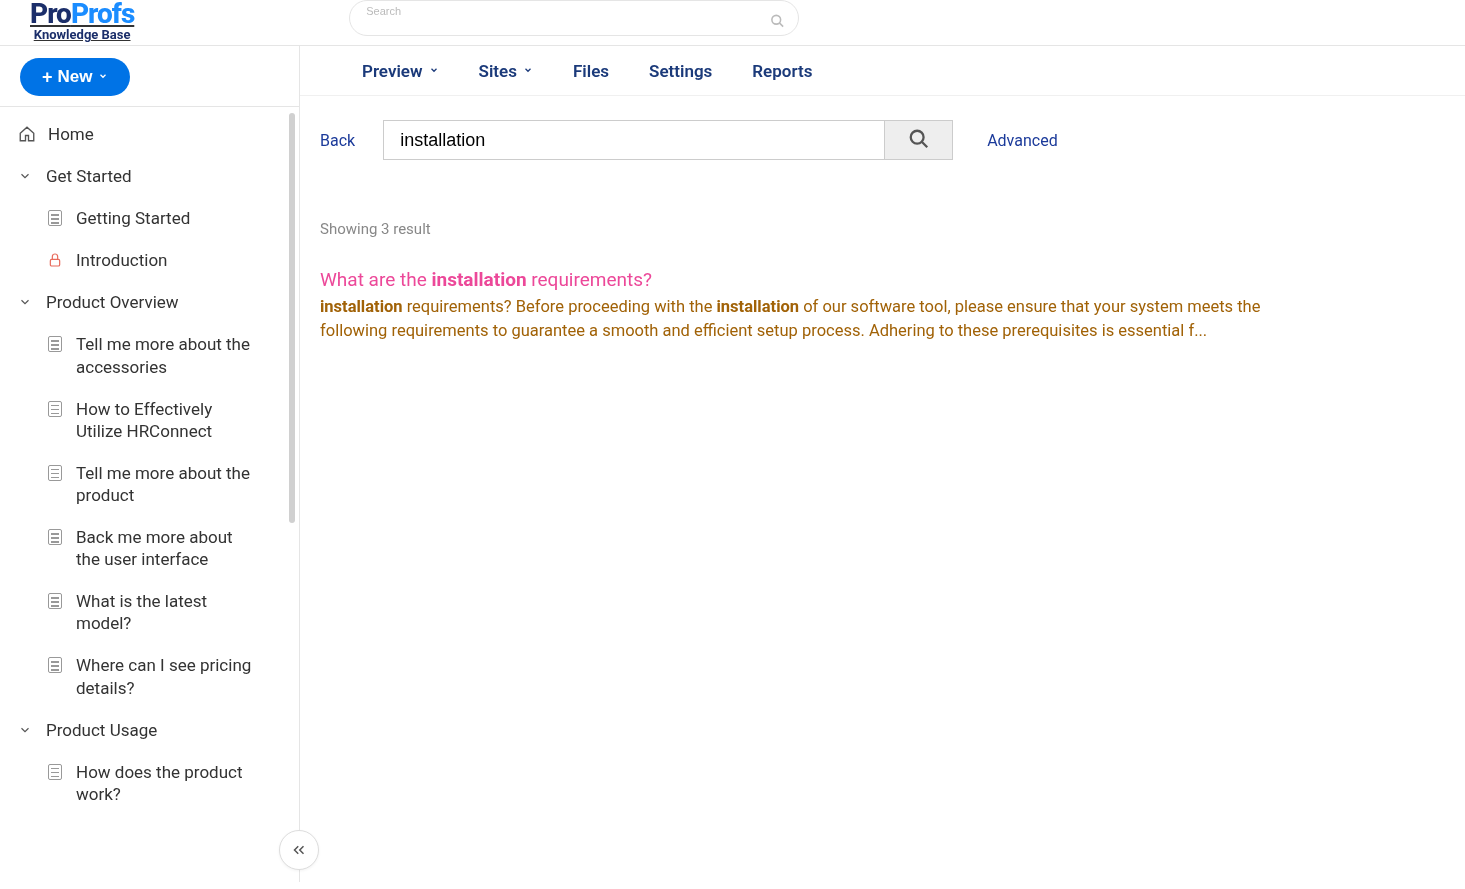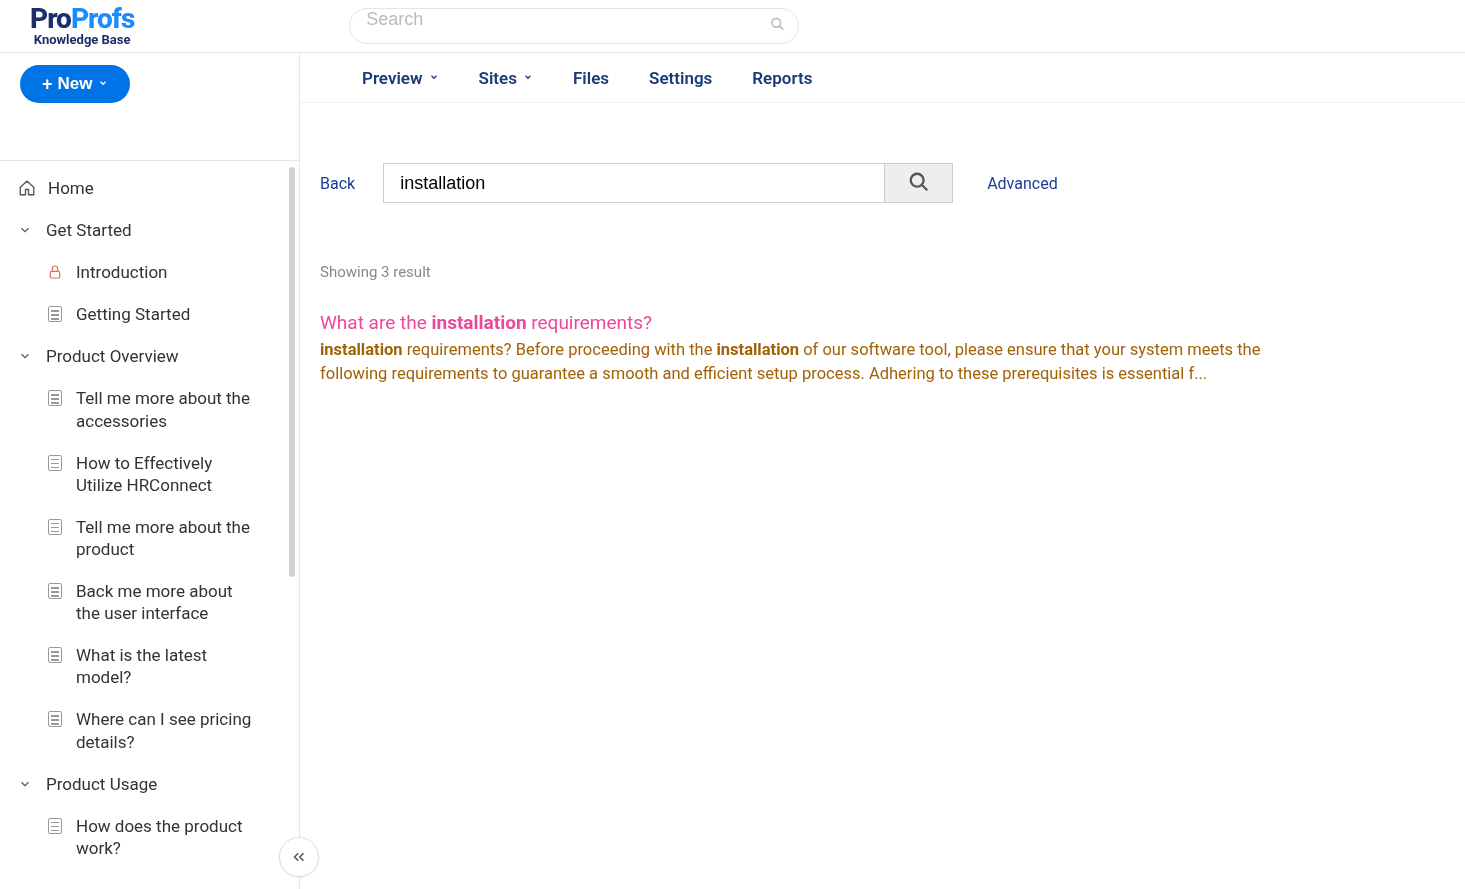--- a/index.html
+++ b/index.html
@@ -7,25 +7,25 @@
     font-family: -apple-system, BlinkMacSystemFont, "Segoe UI", Roboto, Helvetica, Arial, sans-serif;
     color: #333;
     background: #fff;
     width: 1465px;
     height: 889px;
     overflow: hidden;
   }
 
   
   .top-header {
-    height: 53px;
+    height: 46px;
     border-bottom: 1px solid #e5e5e5;
     display: flex;
-    align-items: center;
     padding: 0 20px;
+    text-decoration: underline;
   }
   .logo {
     display: flex;
     flex-direction: column;
     align-items: center;
     margin-left: 10px;
   }
   .logo-main {
     font-size: 28px;
     font-weight: 800;
@@ -43,21 +43,21 @@
   .top-search-wrap {
     margin-left: 215px;
     position: relative;
   }
   .top-search {
     width: 450px;
     height: 36px;
     border: 1px solid #e5e5e5;
     border-radius: 20px;
     padding: 0 40px 14px 16px;
-    font-size: 18px;
+    font-size: 11px;
     color: #999;
     outline: none;
   }
   .top-search::placeholder { color: #bbb; }
   .top-search-icon {
     position: absolute;
     right: 14px; top: 50%;
     transform: translateY(-50%);
     color: #bbb;
     font-size: 15px;
@@ -92,21 +92,20 @@
     cursor: pointer;
   }
   .new-btn .plus { font-size: 18px; margin-right: 5px; font-weight: 700; }
   .new-btn .chev { margin-left: 6px; font-size: 11px; }
 
   .tree-wrap {
     flex: 1;
     overflow: hidden;
     border-top: 1px solid #e5e5e5;
     position: relative;
-    margin-top: 47px;
   }
   .tree {
     padding: 6px 0 40px 0;
   }
   .tree-scroll {
     position: absolute;
     right: 4px; top: 6px;
     width: 6px; height: 410px;
     background: #d0d0d0;
     border-radius: 3px;
@@ -198,21 +197,20 @@
     box-shadow: 0 1px 3px rgba(0,0,0,0.05);
     z-index: 5;
   }
   .collapse-btn svg { stroke: #555; }
 
   
   .main {
     flex: 1;
     display: flex;
     flex-direction: column;
-    gap: 36px;
   }
   .topnav {
     height: 50px;
     display: flex;
     align-items: center;
     padding-left: 62px;
     border-bottom: 1px solid #f0f0f0;
     gap: 40px;
   }
   .topnav-item {
@@ -347,34 +345,34 @@
         <div class="node">
           <span class="chevron-down">
             <svg class="chev-svg" width="14" height="14" viewBox="0 0 24 24" fill="none" stroke-width="2">
                 <polyline points="6 9 12 15 18 9"></polyline>
               </svg>
           </span>
           <span class="label">Get Started</span>
         </div>
         <div class="leaf">
           <span class="icon">
+              <span class="doc-icon">
+                <span class="l3"></span>
+              </span>
+            </span>
+          <span class="label">Getting Started</span>
+        </div>
+        <div class="leaf">
+          <span class="icon">
             <svg width="16" height="18" viewBox="0 0 24 24" fill="none" stroke="#e86b5c" stroke-width="1.8">
                 <rect x="5" y="11" width="14" height="10" rx="2"></rect>
                 <path d="M8 11 V7 a4 4 0 0 1 8 0 V11"></path>
               </svg>
           </span>
           <span class="label">Introduction</span>
-        </div>
-        <div class="leaf">
-          <span class="icon">
-              <span class="doc-icon">
-                <span class="l3"></span>
-              </span>
-            </span>
-          <span class="label">Getting Started</span>
         </div>
 
         <div class="node">
           <span class="chevron-down">
             <svg class="chev-svg" width="14" height="14" viewBox="0 0 24 24" fill="none" stroke-width="2">
                 <polyline points="6 9 12 15 18 9"></polyline>
               </svg>
           </span>
           <span class="label">Product Overview</span>
         </div>

